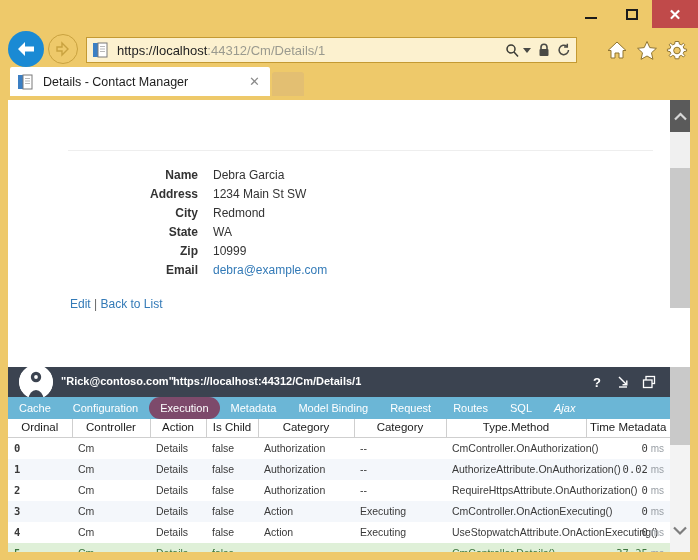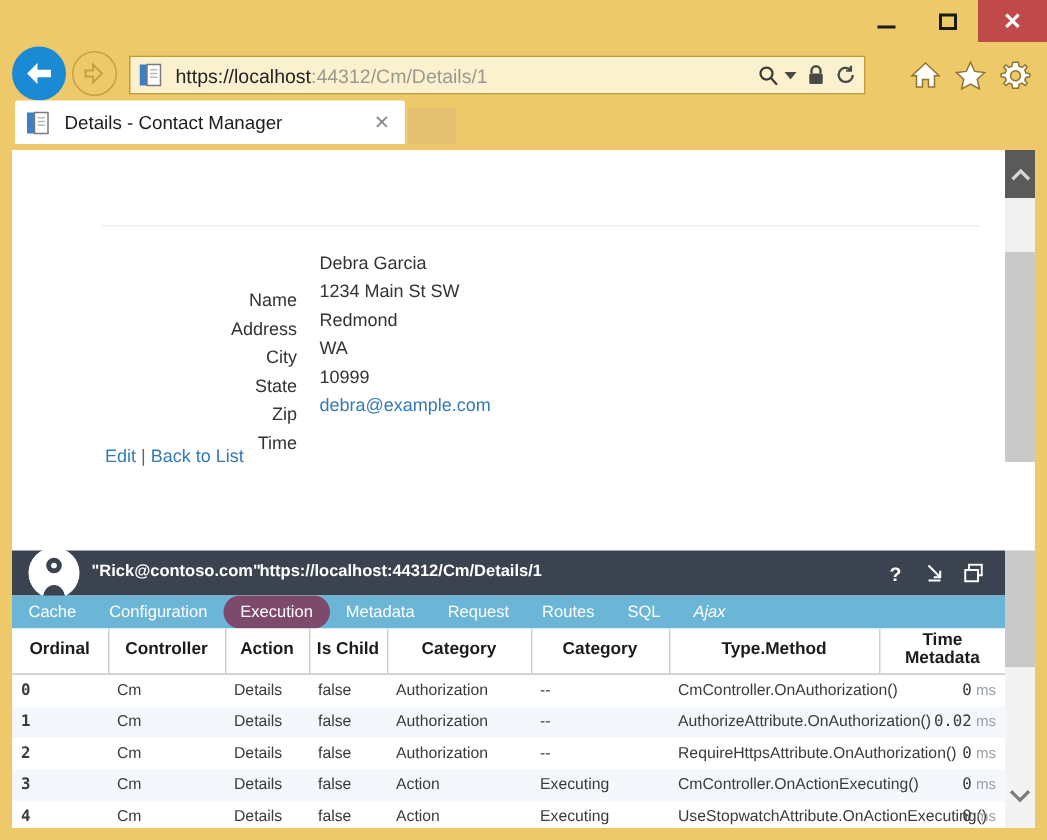--- a/index.html
+++ b/index.html
@@ -62,21 +62,21 @@
   .sitenav .brand{position:absolute;left:56px;top:7px;color:#9d9d9d;font-size:14px;}
   .sitenav .lnk{position:absolute;top:9px;color:#9d9d9d;font-size:11.5px;}
   .sitenav .rlnk{position:absolute;top:9px;color:#9d9d9d;font-size:11.5px;}
 
   
   .pagebody{position:absolute;left:0;top:32px;width:662px;height:235px;background:#fff;}
   .hr{position:absolute;left:60px;top:18px;width:585px;height:1px;background:#eeeeee;}
 
   .dl{position:absolute;left:0;top:36px;width:640px;}
   .dl .row{position:relative;height:19px;}
-  .dl .dt{position:absolute;left:0;width:190px;text-align:right;font-weight:normal;font-size:12px;color:#333;margin-top:25px;}
+  .dl .dt{position:absolute;left:0;width:190px;text-align:right;font-weight:bold;font-size:12px;color:#333;}
   .dl .dd{position:absolute;left:205px;font-size:12px;color:#333;}
   .dl .dd a{color:#337ab7;text-decoration:none;}
 
   .actions{position:absolute;left:62px;top:165px;font-size:12px;color:#666;}
   .actions a{color:#337ab7;text-decoration:none;}
 
   
   .pagescroll{position:absolute;right:0;top:0;width:20px;height:452px;background:#c9c9c9;}
   .pagescroll .btn-up{position:absolute;left:0;top:0;width:20px;height:32px;background:#5a5a5a;display:flex;align-items:center;justify-content:center;}
   .pagescroll .track-light{position:absolute;left:0;top:32px;width:20px;height:36px;background:#f0f0f0;}
@@ -97,21 +97,21 @@
   .gp-tab.active{background:#7d4a6b;border-radius:11px;}
   .gp-tab.ital{font-style:italic;}
 
   .gp-tabs2{position:absolute;left:0;top:52px;width:662px;height:10px;overflow:hidden;}
   .gp-tabs2 .t2{position:absolute;left:22px;top:-1px;color:#333;font-size:8px;}
 
   
   .gtablewrap{position:absolute;left:0;top:52px;width:662px;height:133px;background:#fff;overflow:hidden;}
   table.gt{border-collapse:collapse;width:662px;table-layout:fixed;font-family:"Liberation Sans",sans-serif;}
   table.gt th{
-    font-size:11.5px;color:#1b1b1b;font-weight:bold;text-align:center;
+    font-size:11.5px;color:#1b1b1b;font-weight:normal;text-align:center;
     border-right:1px solid #cfcfcf;border-bottom:1px solid #cfcfcf;
     padding:2px 2px 4px 2px;vertical-align:middle;line-height:12px;
   }
   table.gt th.nb{border-right:none;}
   table.gt td{
     font-size:10.5px;color:#3a3a3a;padding:4px 6px;vertical-align:top;line-height:12px;
   }
   table.gt tbody tr.alt{background:#f4f7fb;}
   table.gt tbody tr.hl td{background:#dff0d8;color:#3c763d;}
   td.c-ord{text-align:left;font-weight:bold;font-family:"DejaVu Sans Mono",monospace;font-size:10px;}
@@ -258,21 +258,21 @@
         </div>
         <div class="row">
           <span class="dt">State</span>
           <span class="dd">WA</span>
         </div>
         <div class="row">
           <span class="dt">Zip</span>
           <span class="dd">10999</span>
         </div>
         <div class="row">
-          <span class="dt">Time</span>
+          <span class="dt">Email</span>
           <span class="dd"><a href="#">debra@example.com</a></span>
         </div>
       </div>
 
       <div class="actions">
         <a href="#">Edit</a><span> | </span><a href="#">Back to List</a>
       </div>
     </div>
 
     <div class="pagescroll">
@@ -315,20 +315,21 @@
               </svg>
           </span>
         </div>
       </div>
 
       <div class="gp-tabs">
         <div class="gp-tab">Cache</div>
         <div class="gp-tab">Configuration</div>
         <div class="gp-tab active">Execution</div>
         <div class="gp-tab">Metadata</div>
+        <div class="gp-tab">Model Binding</div>
         <div class="gp-tab">Request</div>
         <div class="gp-tab">Routes</div>
         <div class="gp-tab">SQL</div>
         <div class="gp-tab ital">Ajax</div>
 
       </div>
 
       <div class="gp-tabs2">
         <span class="t2">Session</span>
       </div>

